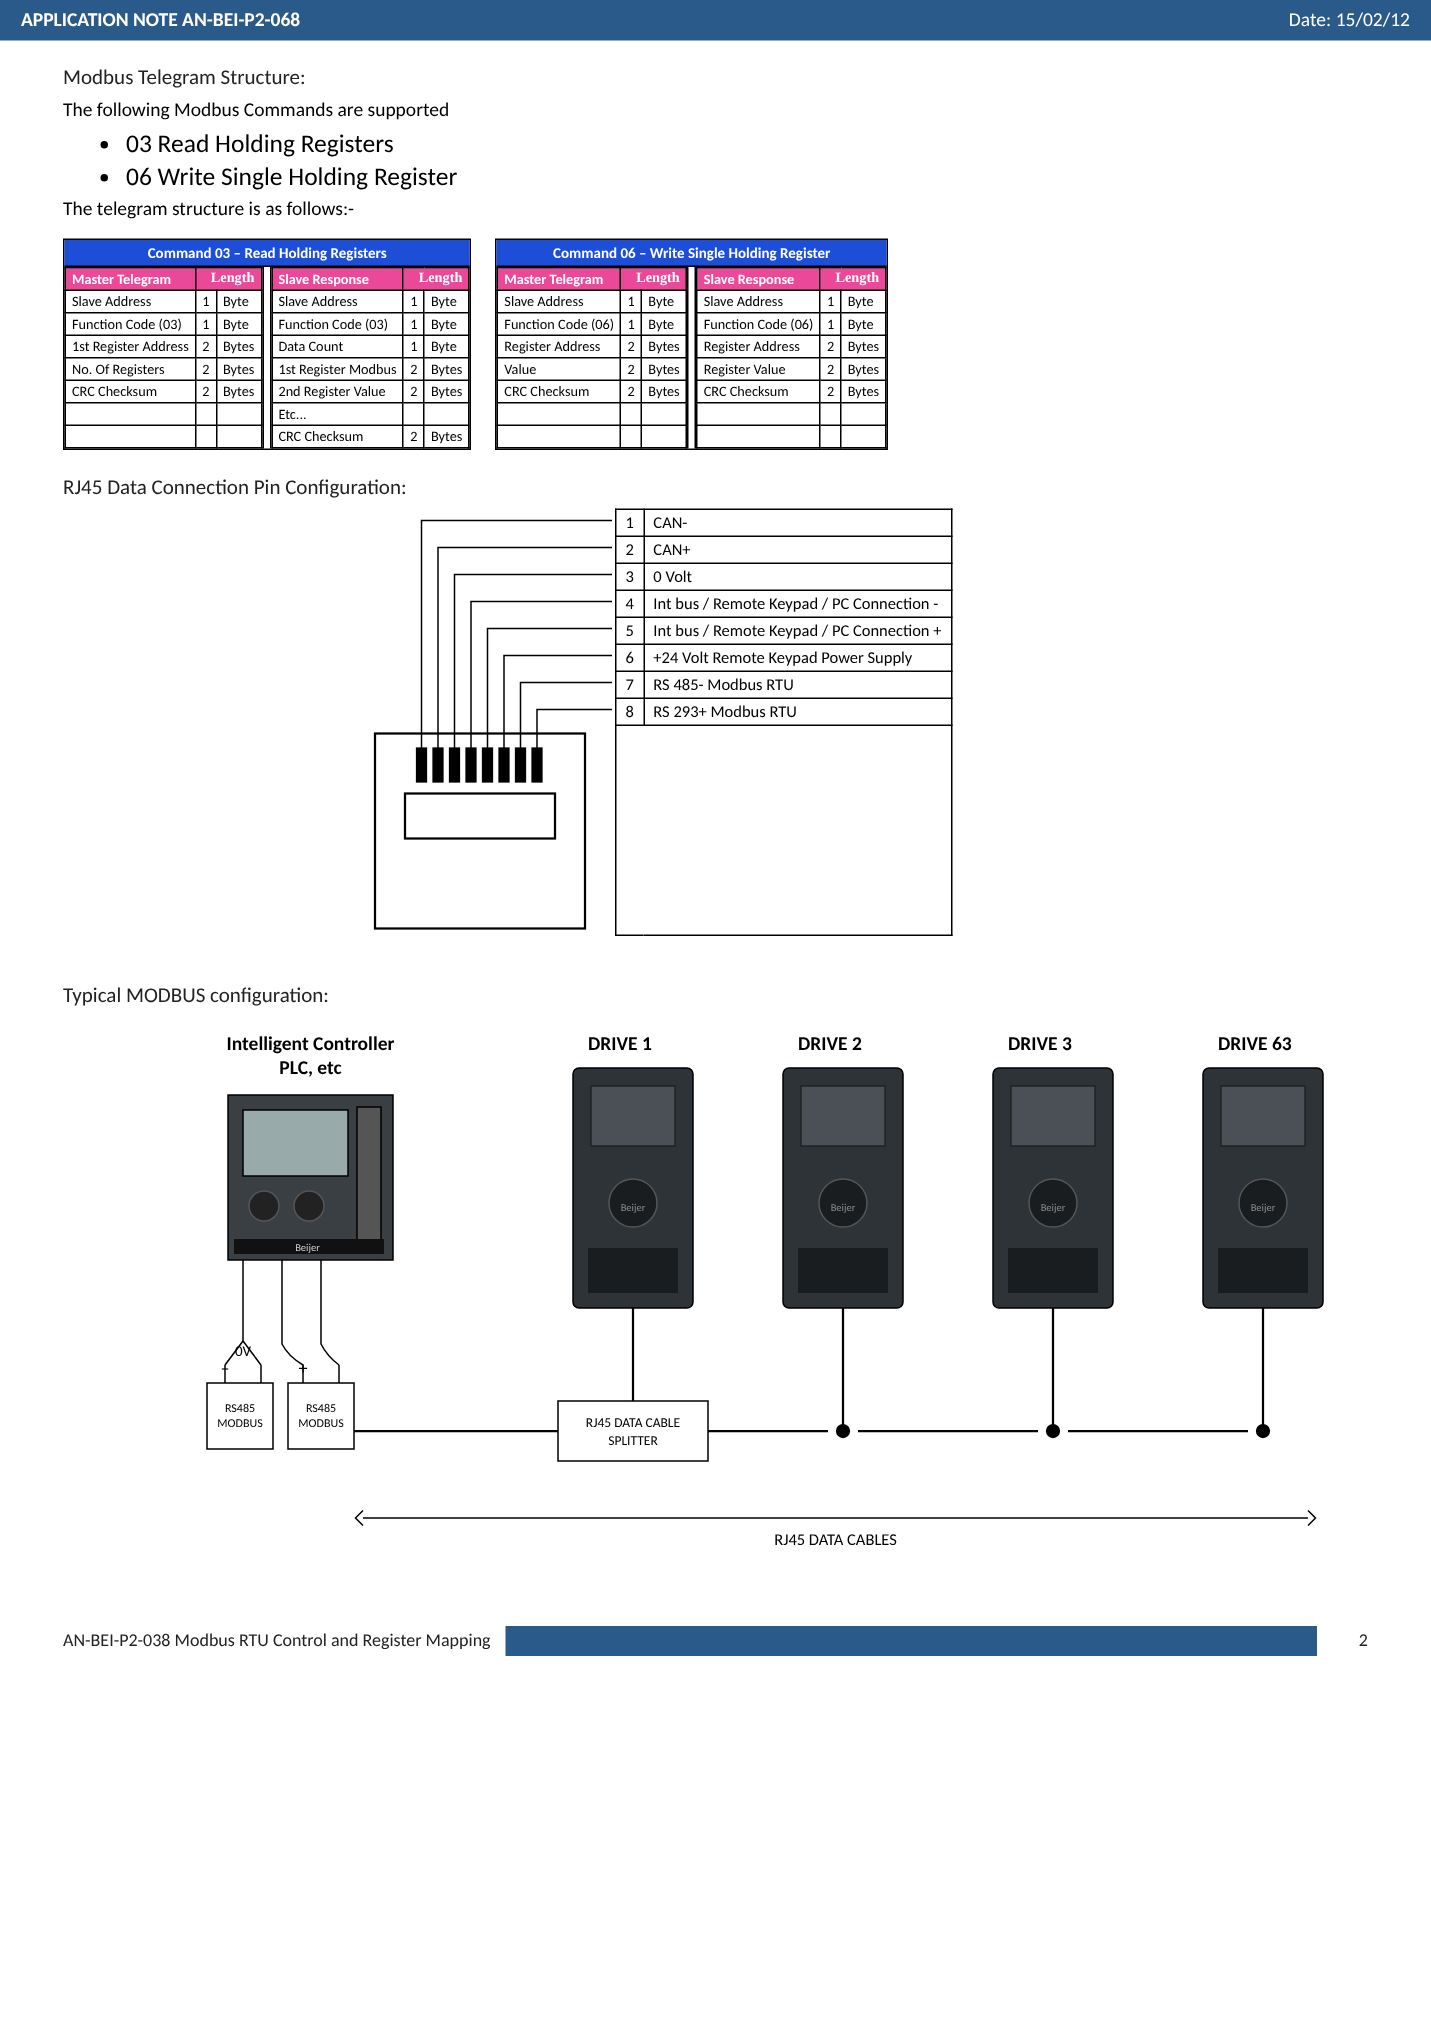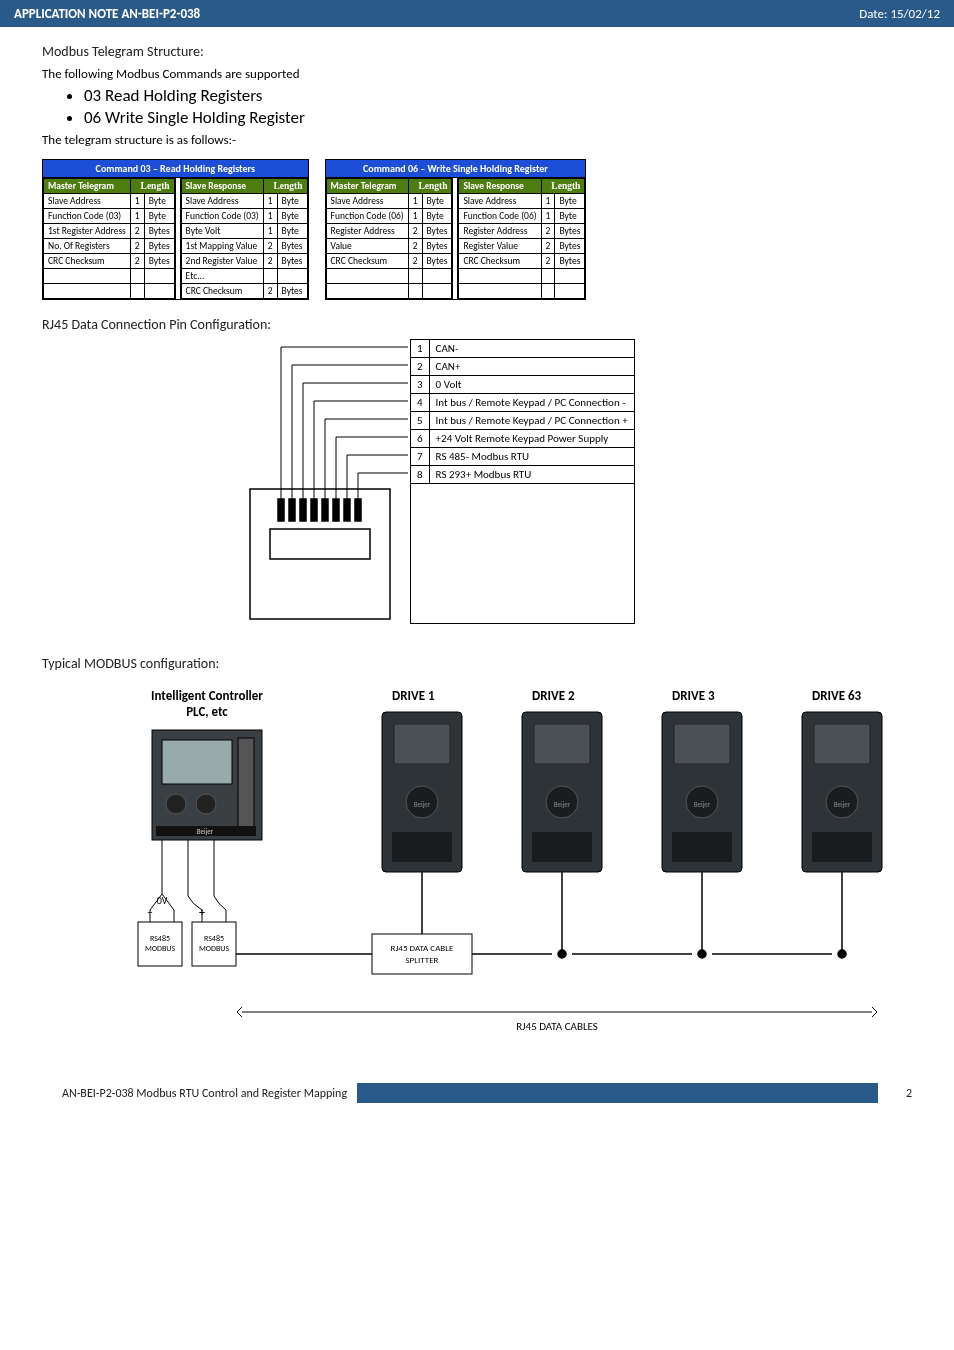--- a/index.html
+++ b/index.html
@@ -13,49 +13,49 @@
     ul.bul { margin: 2px 0 2px 84px; padding: 0; }
     ul.bul li { margin: 1px 0; font-size: 17px; }
 
     
     .cmd-wrap { display: flex; gap: 16px; margin: 12px 0 0 42px; }
     .cmd-block { border: 1px solid #000; font-size: 10px; }
     .cmd-block .blk-title { background: #1d4ed8; color: #fff; text-align: center; font-weight: bold; padding: 2px 4px; border-bottom: 1px solid #000; }
     .pair { display: flex; }
     .subtable { border-collapse: collapse; }
     .subtable th, .subtable td { border: 1px solid #000; padding: 1px 4px; font-size: 9.5px; text-align: left; white-space: nowrap; }
-    .subtable th { background: #4d7c0f; color: #fff; font-weight: bold; }
+    .subtable th { background: #ec4899; color: #fff; font-weight: bold; }
     .subtable .hdr-len { text-align: right; font-family: Liberation Serif, serif; }
     .gap-col { width: 6px; border-left: 1px solid #000; border-right: 1px solid #000; }
 
     
     .rj45-wrap { display: flex; align-items: flex-start; margin: 6px 0 0 240px; gap: 0; }
     .rj45-svg { flex: 0 0 auto; }
     .pin-table { border-collapse: collapse; font-size: 11px; }
     .pin-table td { border: 1px solid #000; padding: 2px 6px; }
     .pin-table td.num { width: 18px; text-align: center; }
     .pin-table tr.spacer td { height: 140px; border-top: none; }
 
     
     .diagram-wrap { margin: 10px 0 0 42px; width: 870px; }
 
     
-    .footer { margin-top: 28px; display: flex; align-items: center; padding: 0 42px 18px 62px; gap: 10px; }
+    .footer { margin-top: 28px; display: flex; align-items: center; padding: 0 42px 18px 42px; gap: 10px; }
     .footer .ft-text { font-size: 12px; color: #222; flex: 0 0 auto; }
     .footer .ft-bar { flex: 1 1 auto; height: 20px; background: #2a5a8a; }
     .footer .ft-num { font-size: 12px; color: #222; width: 24px; text-align: right; }
 
     .drive-label { font-size: 13px; font-weight: bold; }
     .ctrl-label { font-size: 13px; font-weight: bold; text-align: center; }
   </style>
 </head>
 <body>
 
 <div class="header-bar">
-  <span class="title">APPLICATION NOTE AN-BEI-P2-038</span>
+  <span class="title">APPLICATION NOTE AN-BEI-P2-068</span>
   <span>Date: 15/02/12</span>
 </div>
 
 <div class="section-title">Modbus Telegram Structure:</div>
 <div class="body-text">The following Modbus Commands are supported</div>
 <ul class="bul">
   <li>03 Read Holding Registers</li>
   <li>06 Write Single Holding Register</li>
 </ul>
 <div class="body-text" style="">The telegram structure is as follows:-</div>
@@ -119,26 +119,26 @@
               <td>Slave Address</td>
               <td>1</td>
               <td>Byte</td>
             </tr>
         <tr>
               <td>Function Code (03)</td>
               <td>1</td>
               <td>Byte</td>
             </tr>
         <tr>
-              <td>Byte Volt</td>
-              <td>1</td>
-              <td>Byte</td>
-            </tr>
-        <tr>
-              <td>1st Mapping Value</td>
+              <td>Data Count</td>
+              <td>1</td>
+              <td>Byte</td>
+            </tr>
+        <tr>
+              <td>1st Register Modbus</td>
               <td>2</td>
               <td>Bytes</td>
             </tr>
         <tr>
               <td>2nd Register Value</td>
               <td>2</td>
               <td>Bytes</td>
             </tr>
         <tr>
               <td>Etc...</td>

